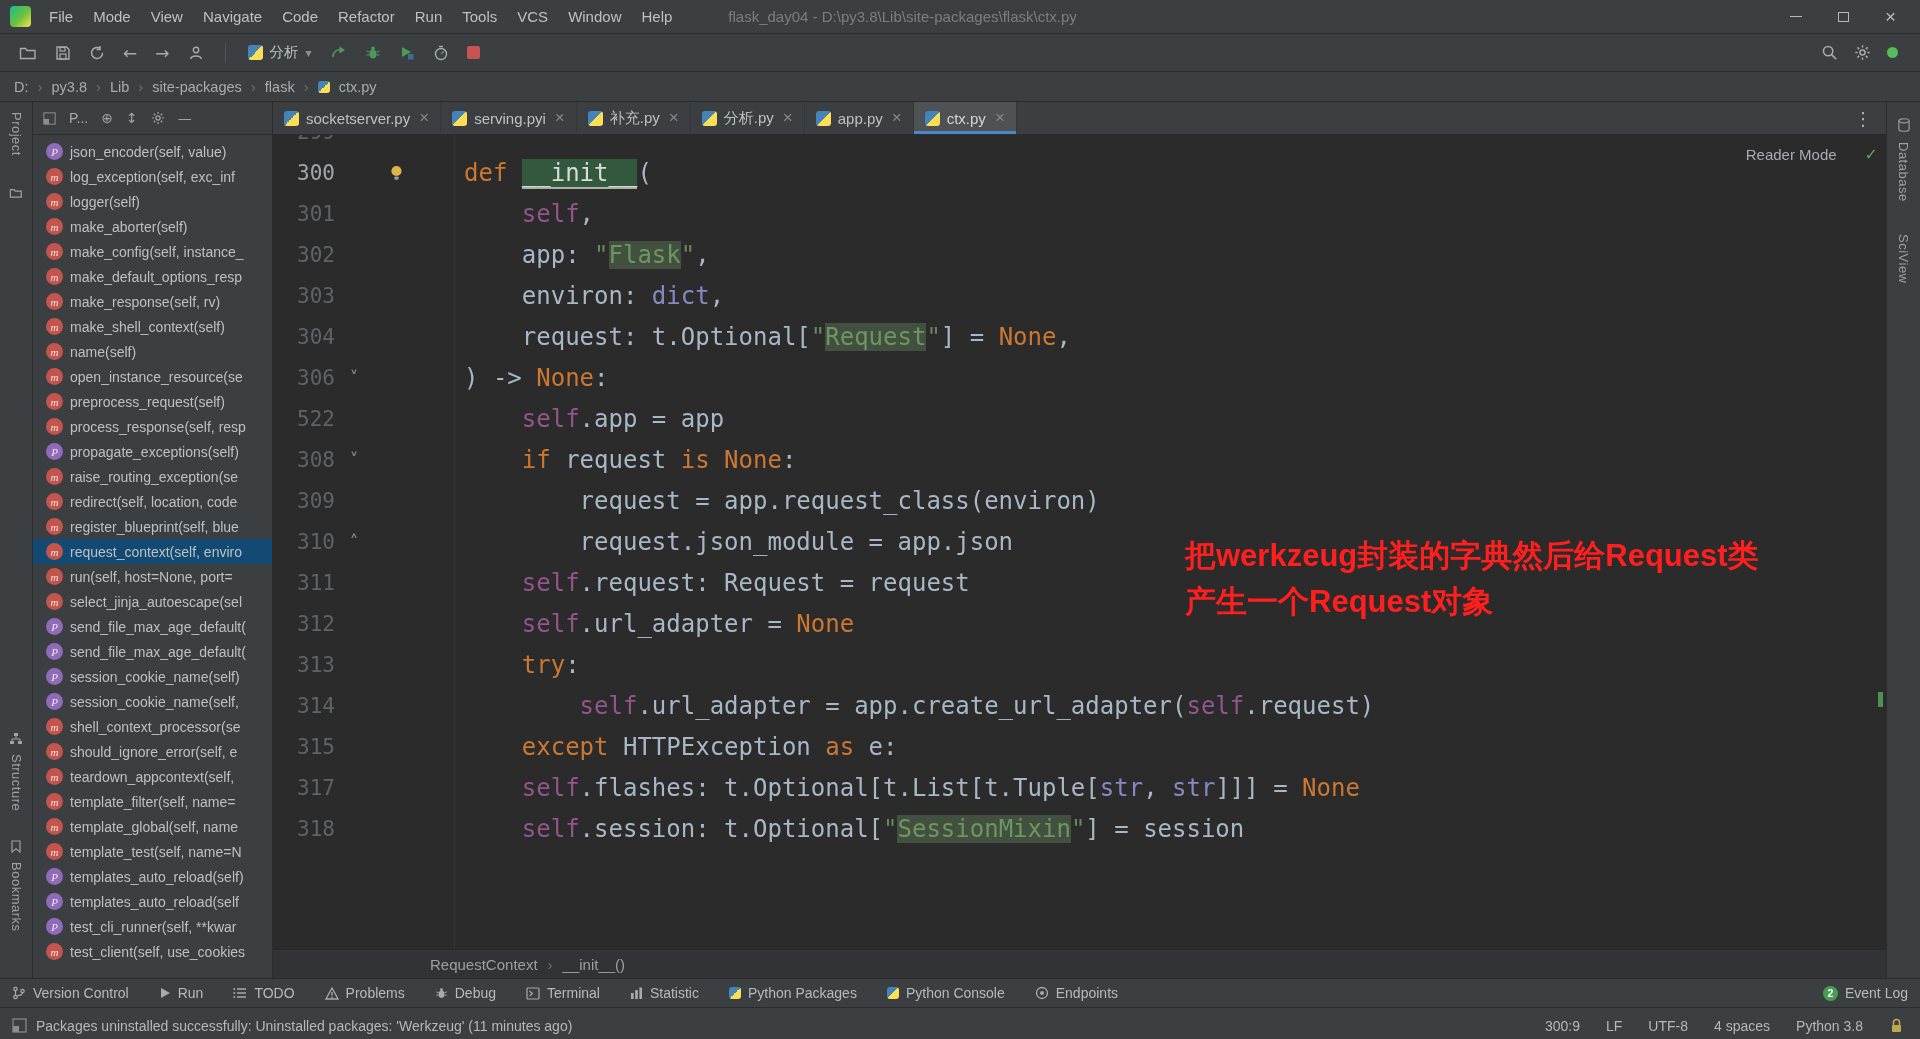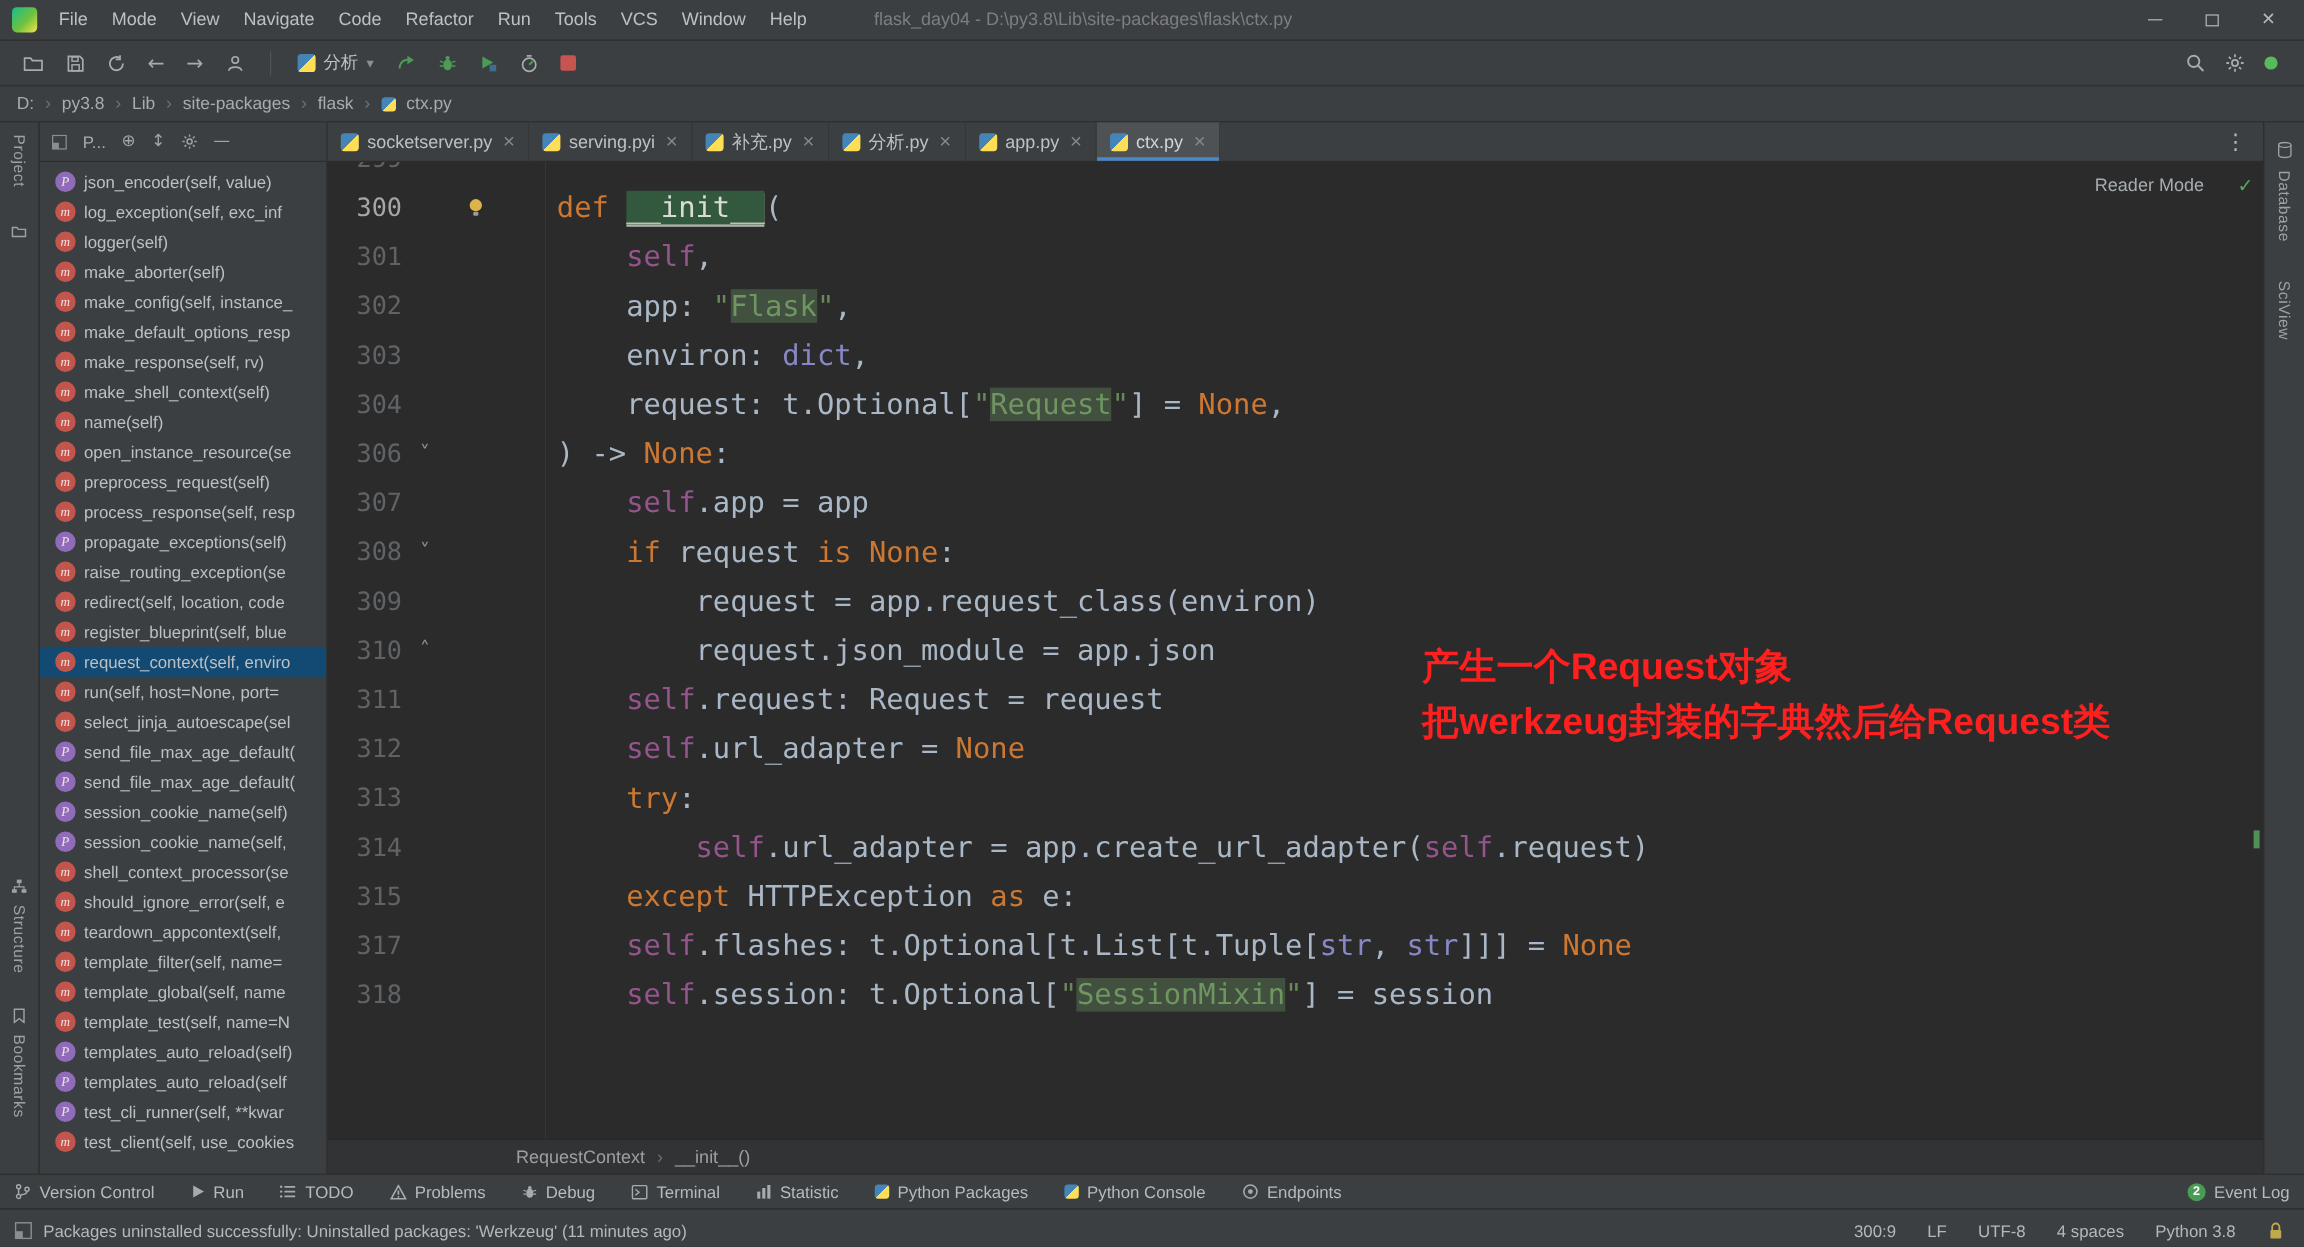--- a/index.html
+++ b/index.html
@@ -487,21 +487,21 @@
             <span class="g-bulb"></span>
             <span class="code-text"><span class="tk-d">    request: t.Optional[</span><span class="tk-s">"</span><span class="tk-sh">Request</span><span class="tk-s">"</span><span class="tk-d">] = </span><span class="tk-k">None</span><span class="tk-d">,</span></span>
           </div>
           <div class="code-line">
             <span class="g-num">306</span>
             <span class="g-fold">˅</span>
             <span class="g-bulb"></span>
             <span class="code-text"><span class="tk-d">) -&gt; </span><span class="tk-k">None</span><span class="tk-d">:</span></span>
           </div>
           <div class="code-line">
-            <span class="g-num">307</span>
+            <span class="g-num">522</span>
             <span class="g-fold"></span>
             <span class="g-bulb"></span>
             <span class="code-text"><span class="tk-d">    </span><span class="tk-sf">self</span><span class="tk-d">.app = app</span></span>
           </div>
           <div class="code-line">
             <span class="g-num">308</span>
             <span class="g-fold">˅</span>
             <span class="g-bulb"></span>
             <span class="code-text"><span class="tk-d">    </span><span class="tk-k">if</span><span class="tk-d"> request </span><span class="tk-k">is</span><span class="tk-d"> </span><span class="tk-k">None</span><span class="tk-d">:</span></span>
           </div>
@@ -558,22 +558,22 @@
             <span class="g-fold"></span>
             <span class="g-bulb"></span>
             <span class="code-text"><span class="tk-d">    </span><span class="tk-sf">self</span><span class="tk-d">.session: t.Optional[</span><span class="tk-s">"</span><span class="tk-sh">SessionMixin</span><span class="tk-s">"</span><span class="tk-d">] = session</span></span>
           </div>
         </div>
       <div id="reader-mode">
         <span>Reader Mode</span>
         <span id="reader-check">✓</span>
       </div>
       <div id="annotation">
+        <div>把werkzeug封装的字典然后给Request类</div>
         <div>产生一个Request对象</div>
-        <div>把werkzeug封装的字典然后给Request类</div>
       </div>
       <span id="stripe-mark"></span>
     </div>
     <div id="ed-crumb">
       <span>RequestContext</span>
       <span class="crumb-sep">›</span>
       <span>__init__()</span>
     </div>
   </div>
 

